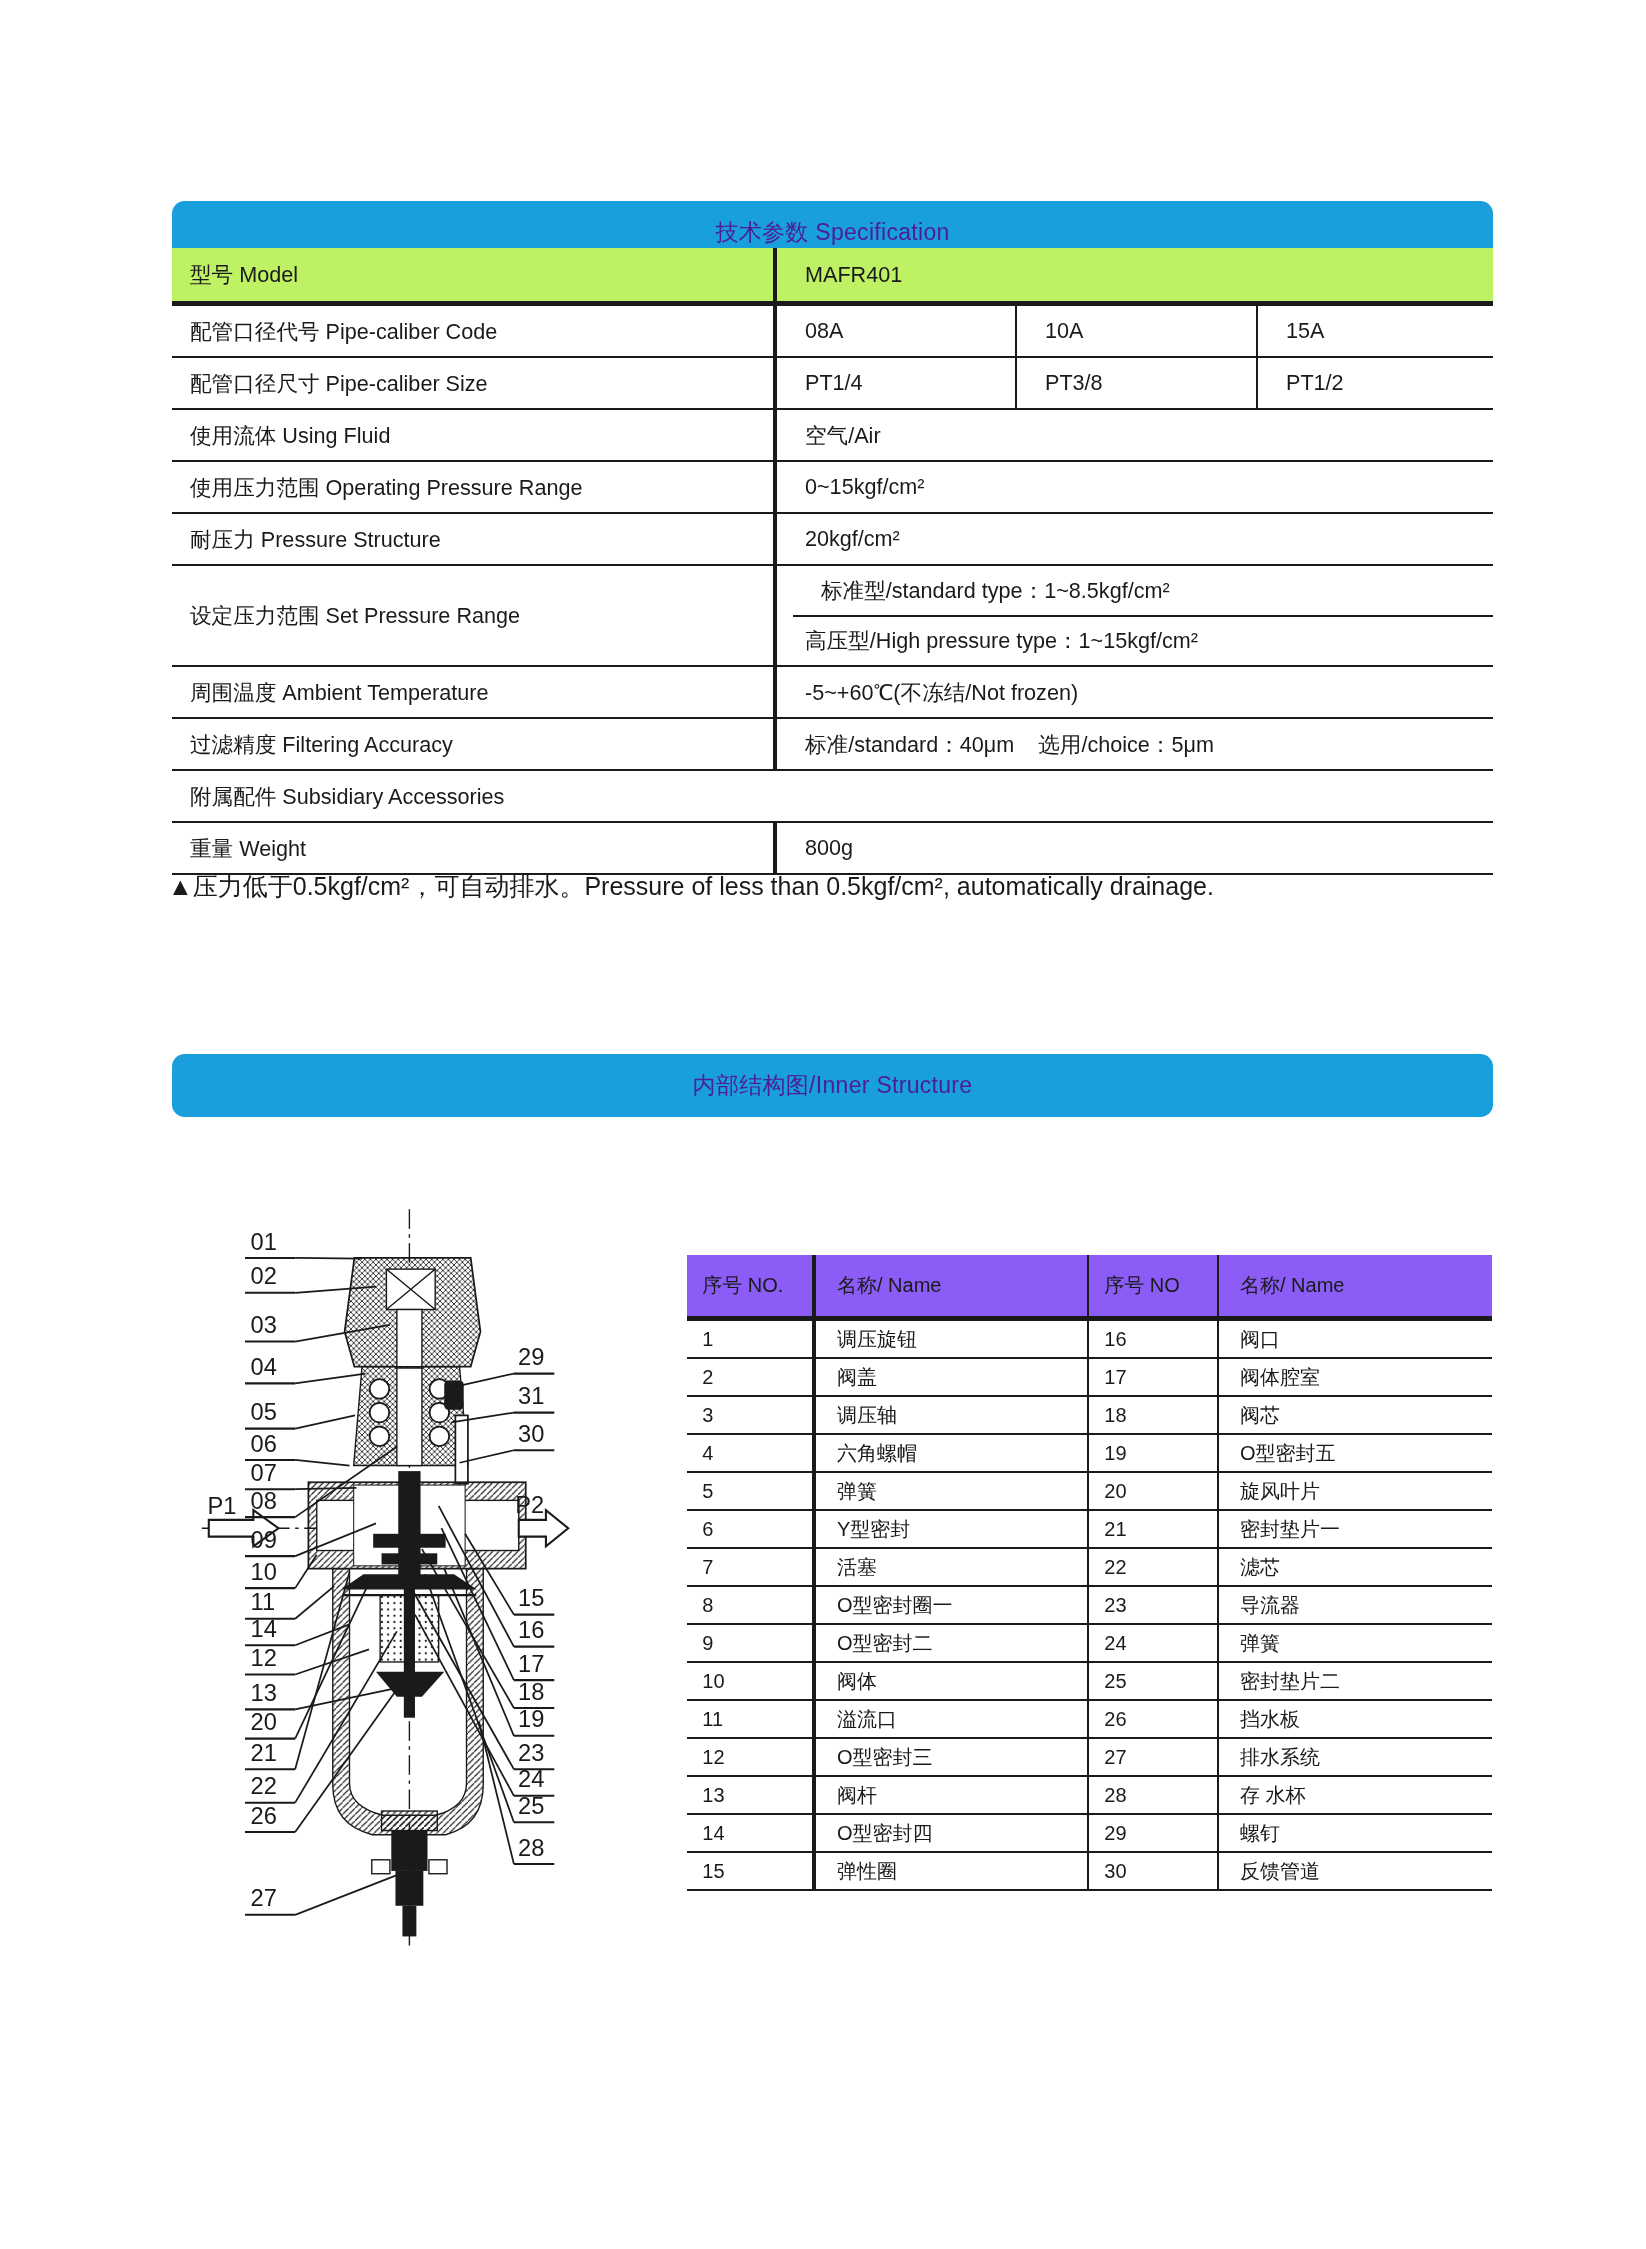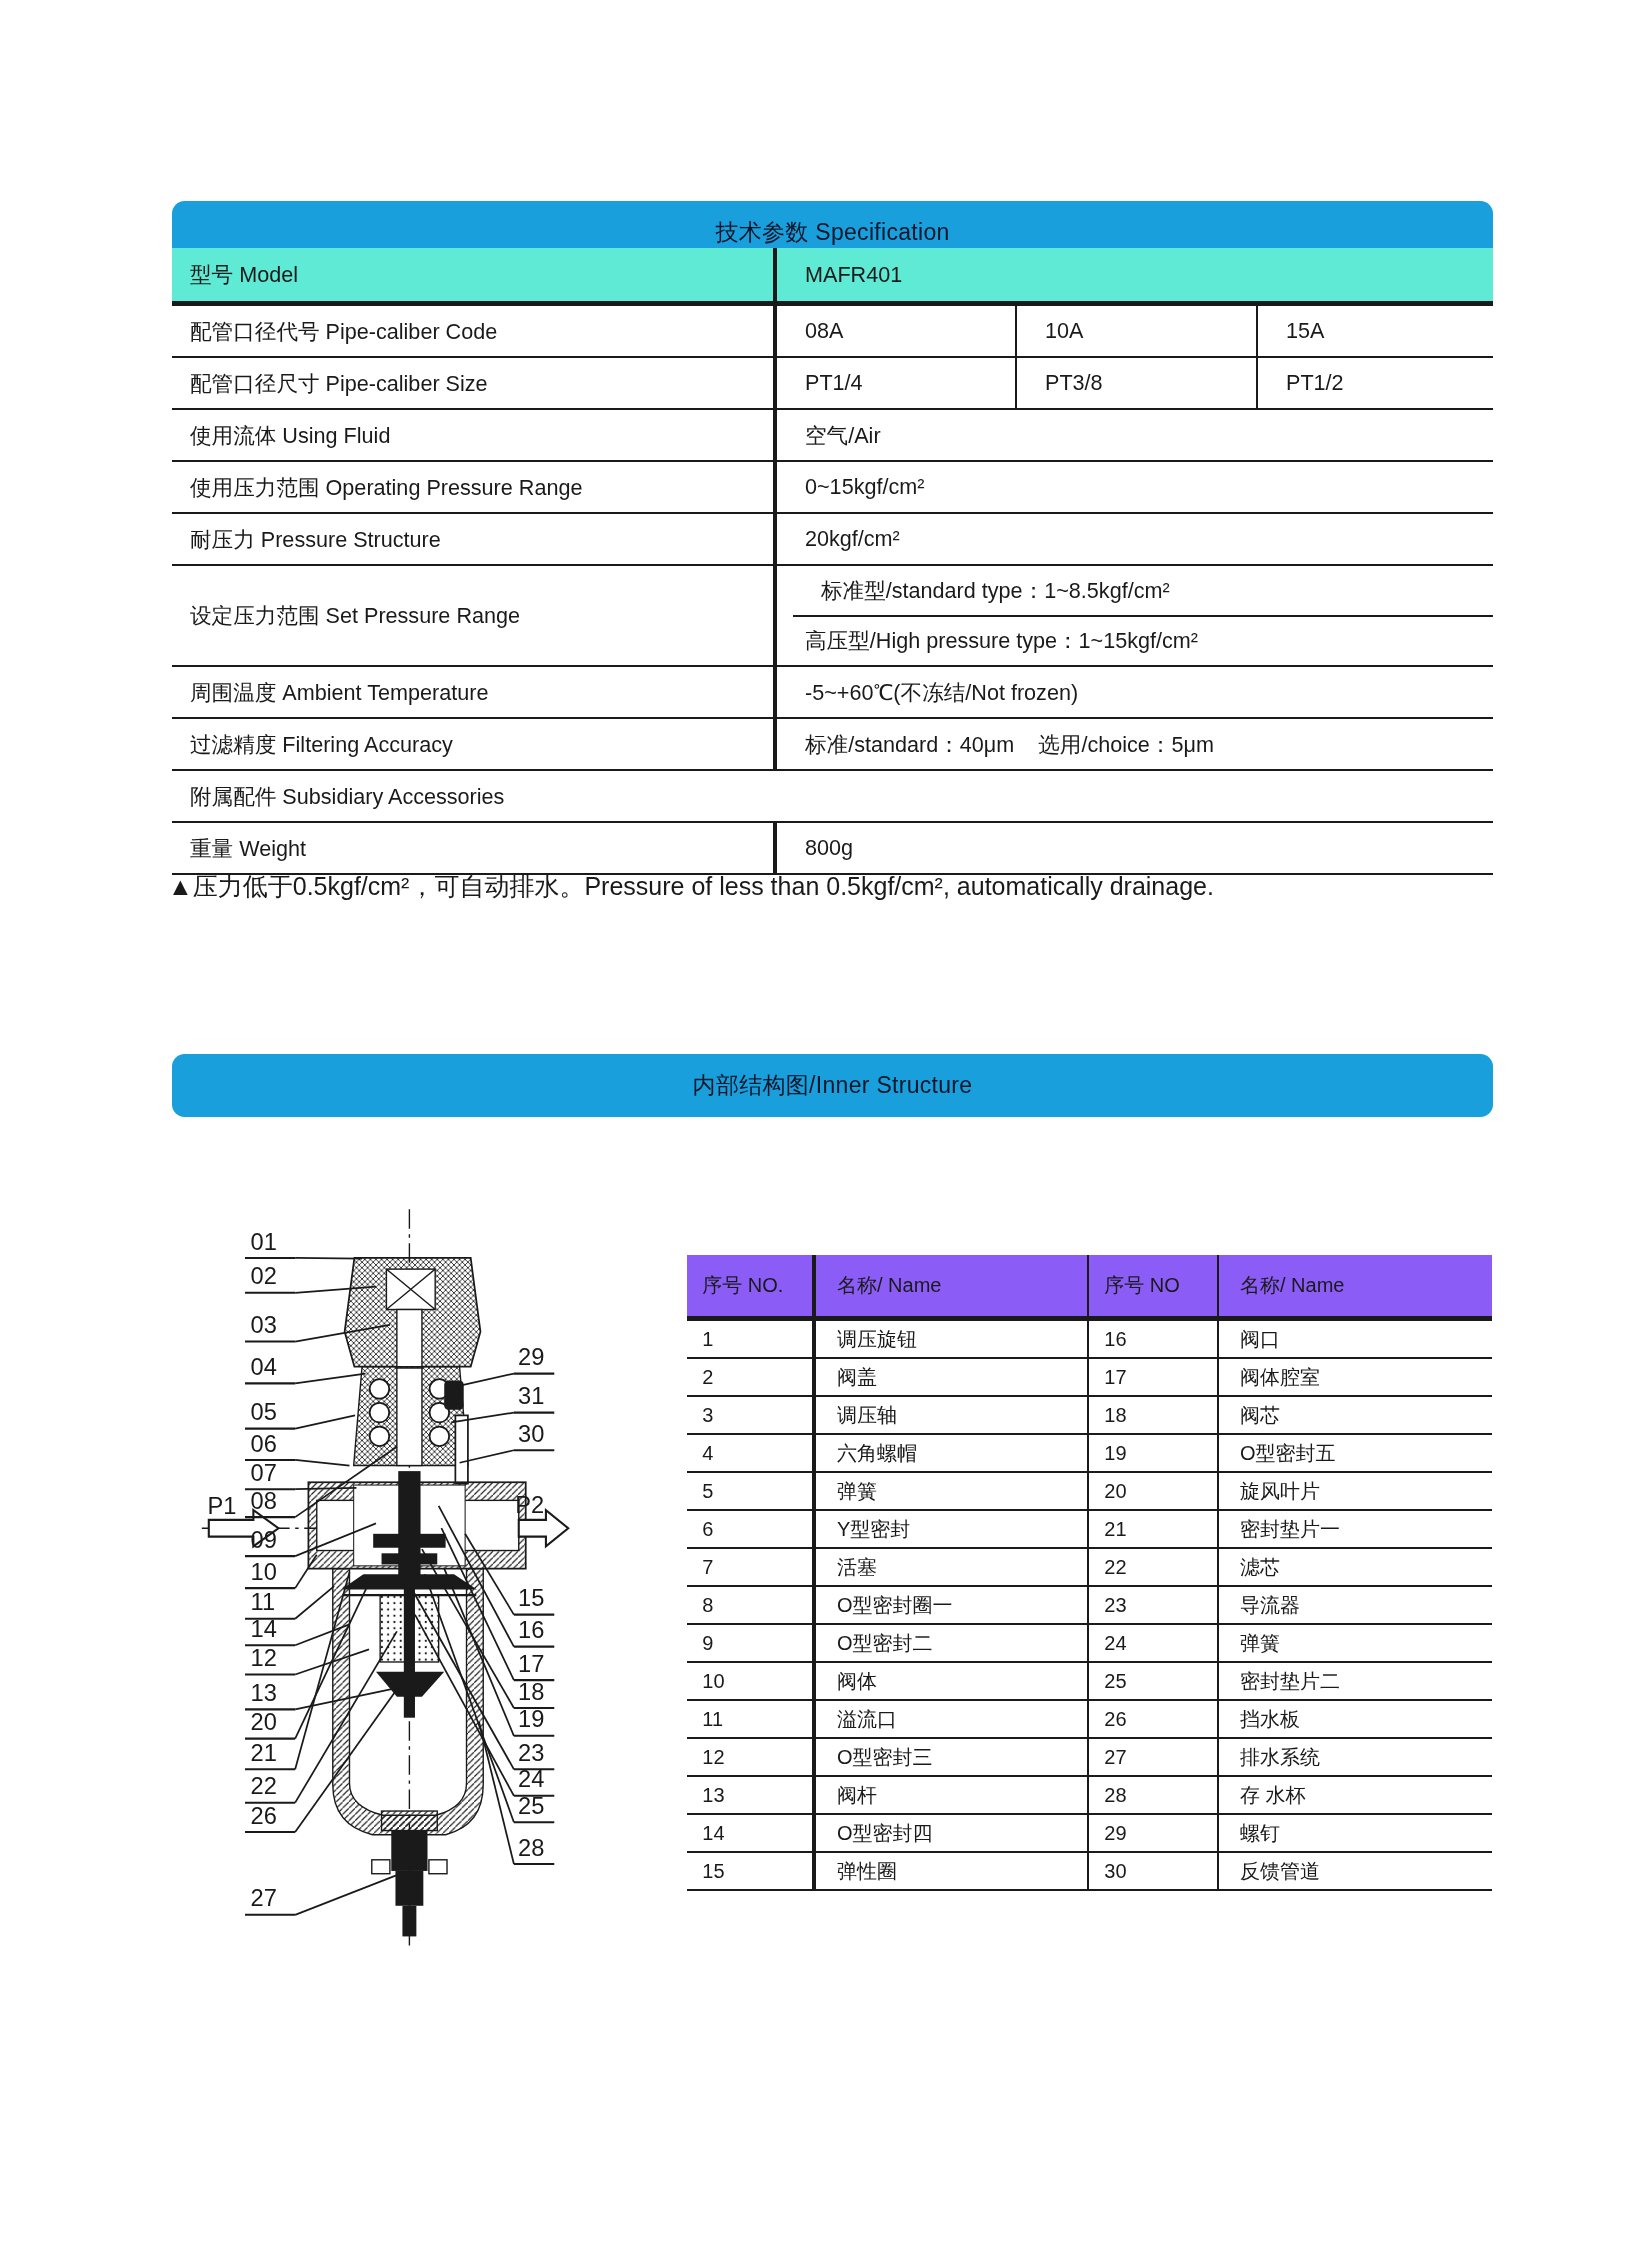--- a/index.html
+++ b/index.html
@@ -13,21 +13,21 @@
     overflow:hidden;
   }
   
   .section-header{
     position:absolute;
     left:172px;
     width:1321px;
     height:63px;
     background:#1A9FDD;
     border-radius:12.5px;
-    color:#0f172a;
+    color:#4c1d95;
     font-size:23px;
     display:flex;
     align-items:center;
     justify-content:center;
     letter-spacing:0.3px;
   }
   #spec-header{top:201px;}
   #structure-header{top:1054px;}
 
   
@@ -36,21 +36,21 @@
     left:172px;
     top:248px;
     width:1321px;
     border-bottom:2.8px solid #1a1a1a;
   }
   .spec-row{
     display:grid;
     grid-template-columns:601px 242px 241px 237px;
     height:50px;
   }
-  .spec-row.model{height:53px;background:#5eead4;}
+  .spec-row.model{height:53px;background:#bef264;}
   .spec-row.tall{height:99px;}
   .spec-row + .spec-row{border-top:2.1px solid #1a1a1a;}
   .spec-row.thick-top{border-top:5.6px solid #1a1a1a;}
   .cell{
     display:flex;
     align-items:center;
     font-size:21.6px;
     white-space:pre-wrap;
     overflow:hidden;
   }

